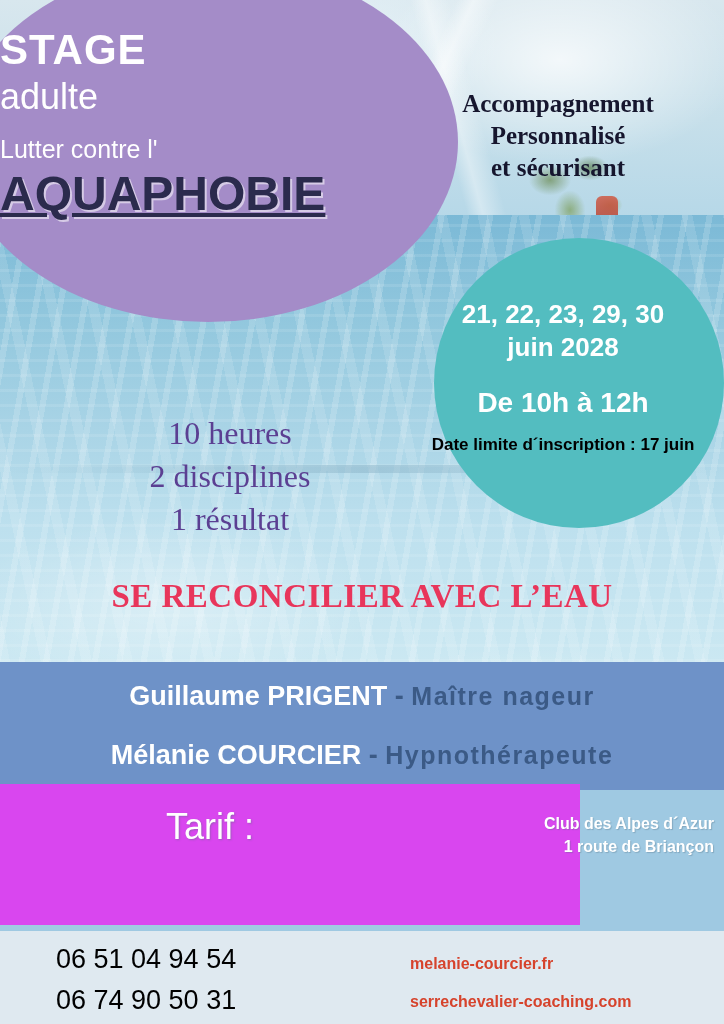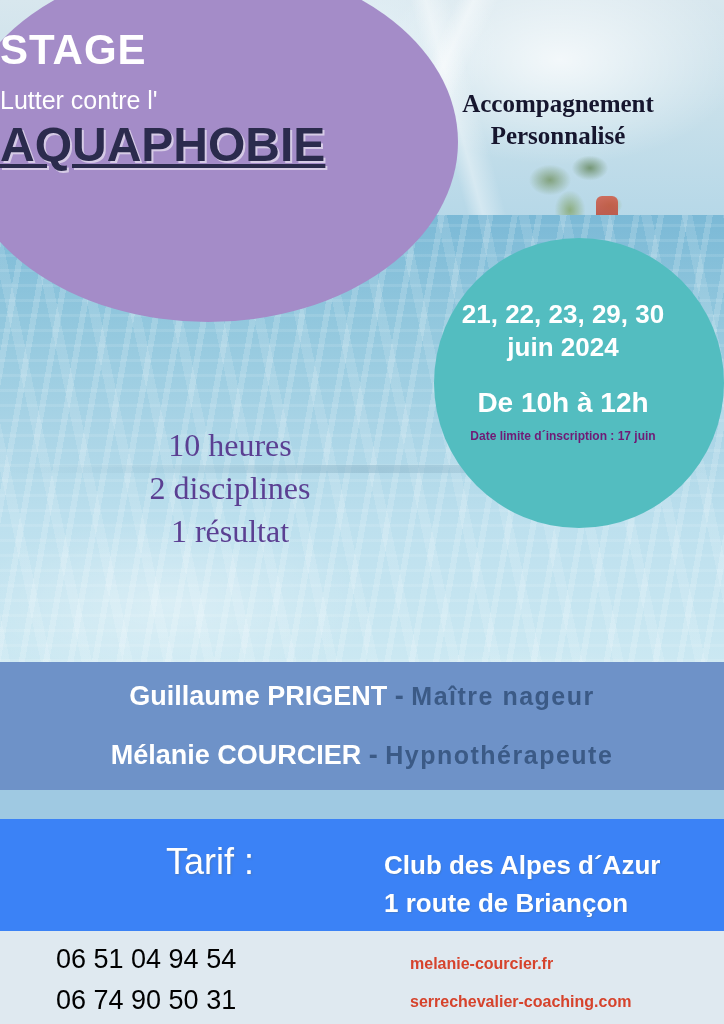--- a/index.html
+++ b/index.html
@@ -167,31 +167,31 @@
     line-height: 1.28;
     font-family: "Liberation Sans", sans-serif;
   }
   .t-hours {
     margin-top: 22px;
     font-size: 28px;
     font-weight: bold;
     font-family: "Liberation Sans", sans-serif;
   }
   .t-limit {
-    margin-top: 10px;
-    font-size: 12px;
-    font-weight: bold;
-    color: #701a75;
+    margin-top: 16px;
+    font-size: 17px;
+    font-weight: bold;
+    color: #000000;
     font-family: "Liberation Sans", sans-serif;
   }
 
   
   .list {
     position: absolute;
-    left: 120px; top: 424px;
+    left: 120px; top: 412px;
     color: #5b3f92;
     font-family: "Liberation Serif", serif;
     font-size: 32px;
     line-height: 1.35;
     text-align: center;
     width: 220px;
   }
 
   
   .slogan {
@@ -230,23 +230,23 @@
     color: #3b5a86;
     font-weight: bold;
     letter-spacing: 1.5px;
     font-size: 25px;
   }
   .dash { color: #3b5a86; font-weight: bold; }
 
   
   .band-info {
     position: absolute;
-    left: 0; top: 819px;
-    width: 724px; height: 141px;
-    background: #3b82f6;
+    left: 0; top: 784px;
+    width: 580px; height: 141px;
+    background: #d946ef;
   }
   .tarif-label {
     position: absolute;
     left: 60px; top: 22px;
     width: 300px;
     text-align: center;
     color: #ffffff;
     font-size: 36px;
     font-family: "Liberation Sans", sans-serif;
     text-shadow: 1px 1px 2px rgba(90,110,130,0.45);
@@ -258,24 +258,24 @@
     text-align: center;
     color: #ffffff;
     font-size: 36px;
     font-family: "Liberation Sans", sans-serif;
     text-shadow: 1px 1px 2px rgba(90,110,130,0.5);
   }
   .address {
     position: absolute;
     left: 384px; top: 28px;
     width: 330px;
-    text-align: left;
-    color: #ffffff;
-    font-weight: bold;
-    font-size: 26px;
+    text-align: right;
+    color: #ffffff;
+    font-weight: bold;
+    font-size: 16px;
     line-height: 1.45;
     font-family: "Liberation Sans", sans-serif;
     text-shadow: 1px 1px 1px rgba(80,110,130,0.35);
   }
 
   
   .band-contact {
     position: absolute;
     left: 0; top: 931px;
     width: 724px; height: 93px;
@@ -313,45 +313,48 @@
       <div class="ripple1"></div>
       <div class="ripple2"></div>
 
       <div class="lane"></div>
     </div>
   </div>
 
   <div class="purple-circle"></div>
   <div class="purple-text">
     <div class="t-stage">STAGE</div>
+    <div class="t-adulte">adulte</div>
     <div class="t-lutter">Lutter contre l'</div>
     <div class="t-aqua">AQUAPHOBIE</div>
   </div>
 
   <div class="accomp">
     <div>Accompagnement</div>
     <div>Personnalisé</div>
+    <div>et sécurisant</div>
   </div>
 
   <div class="teal-circle"></div>
   <div class="teal-text">
     <div class="t-dates">
       <div>21, 22, 23, 29, 30</div>
-      <div>juin 2024</div>
+      <div>juin 2028</div>
     </div>
     <div class="t-hours">De 10h à 12h</div>
     <div class="t-limit">Date limite d´inscription : 17 juin</div>
   </div>
 
   <div class="list">
     <div>10 heures</div>
     <div>2 disciplines</div>
     <div>1 résultat</div>
   </div>
 
+  <div class="slogan">SE RECONCILIER AVEC L’EAU</div>
 
   <div class="band-names">
     <div class="name-row">
       <span>Guillaume PRIGENT</span>
       <span class="dash">-</span>
       <span class="role">Maître nageur</span>
     </div>
     <div class="name-row">
       <span>Mélanie COURCIER</span>
       <span class="dash">-</span>

